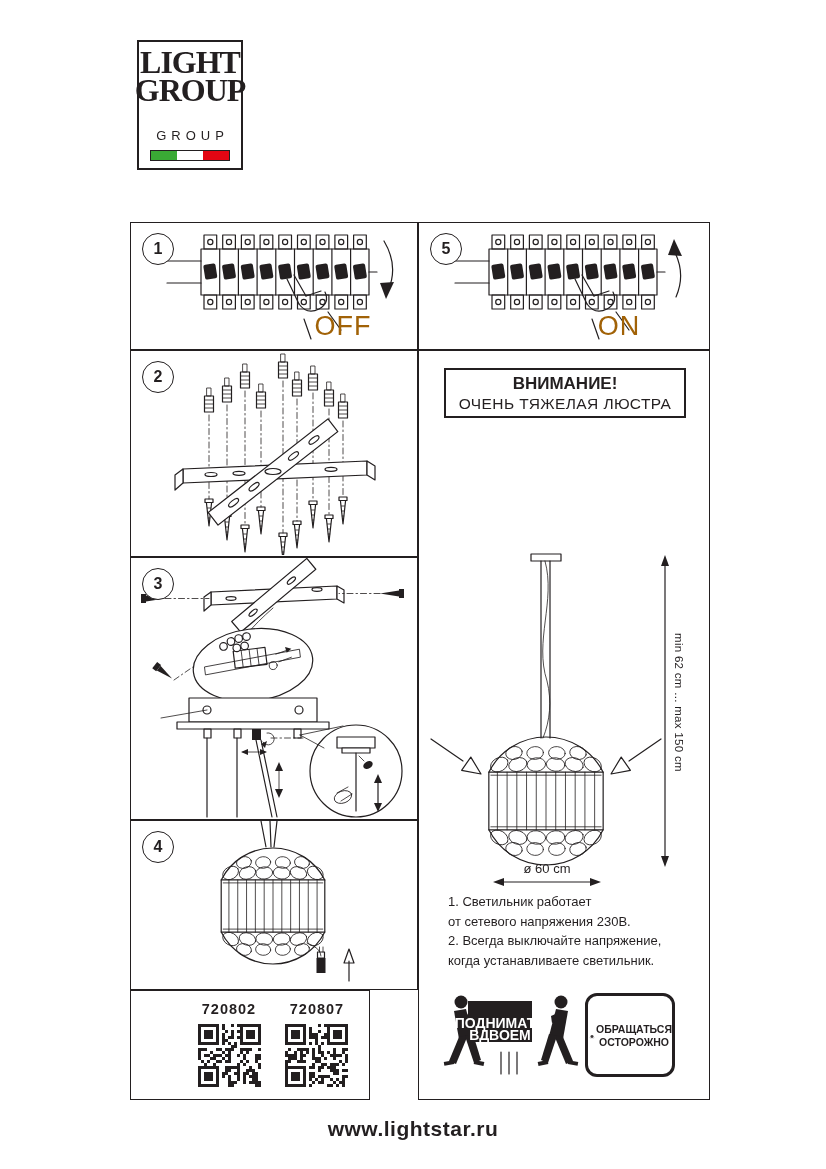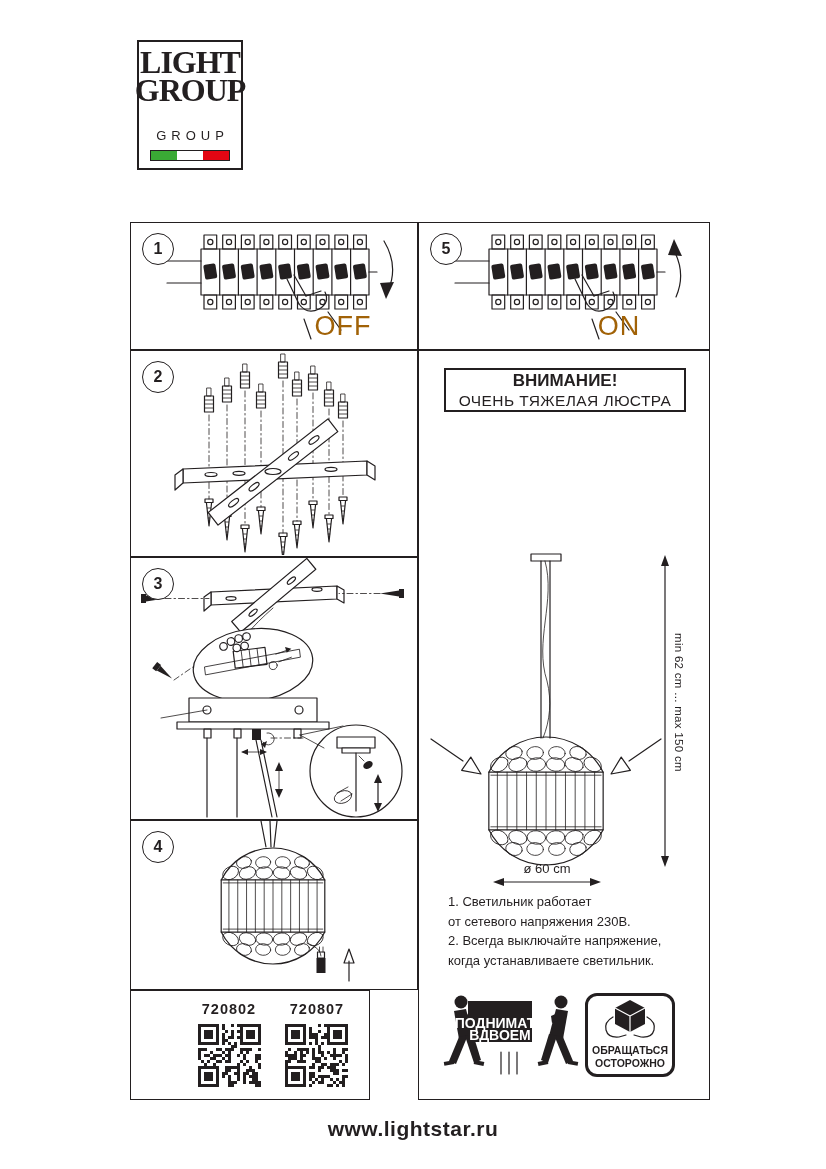--- a/index.html
+++ b/index.html
@@ -22,37 +22,37 @@
         box-sizing:border-box;display:flex;flex-direction:column;align-items:center;justify-content:center;}
   .logo-word{font-family:"Liberation Serif",serif;font-weight:bold;font-size:32px;line-height:0.86;letter-spacing:-1px;}
   .logo-group{font-size:13px;letter-spacing:5px;margin-top:23px;margin-right:-5px;}
   .flag{width:78px;height:9px;border:1.5px solid #231f20;display:flex;margin-top:7px;box-sizing:content-box;}
   .flag span{flex:1;}
   
   .header-text{position:absolute;top:44px;right:124px;text-align:right;}
   .h-series{font-size:18px;font-weight:bold;line-height:29px;letter-spacing:0.5px;}
   .h-title{font-size:21px;font-weight:bold;line-height:23.5px;letter-spacing:1.2px;margin-top:29px;}
   
-  .warnbox{position:absolute;left:25px;top:17px;width:242px;height:44px;border:2px solid #231f20;
+  .warnbox{position:absolute;left:25px;top:17px;width:242px;height:50px;border:2px solid #231f20;
         box-sizing:border-box;display:flex;flex-direction:column;align-items:center;justify-content:center;}
   .warnbox .l1{font-size:17px;font-weight:bold;line-height:21px;}
   .warnbox .l2{font-size:15.5px;line-height:19px;letter-spacing:0.4px;}
   .warnbody{position:absolute;left:8px;top:76px;width:277px;text-align:center;
         font-size:11.5px;font-weight:bold;line-height:15.5px;}
   .dimlabel{position:absolute;left:266px;top:282px;white-space:nowrap;font-size:11.5px;
         transform:rotate(90deg);transform-origin:0 0;letter-spacing:0.3px;}
   .dialabel{position:absolute;left:78px;top:510px;width:100px;text-align:center;font-size:13px;}
   .notes{position:absolute;left:29px;top:541px;width:255px;font-size:13px;line-height:19.5px;}
   
   .liftbadge{position:absolute;left:16px;top:641px;width:152px;height:100px;}
   .liftbadge .boxtext{position:absolute;left:33px;top:9px;width:64px;height:57px;display:flex;
         flex-direction:column;align-items:center;justify-content:center;color:#fff;
         font-size:14px;font-weight:bold;line-height:11.5px;text-align:center;}
   .carebadge{position:absolute;left:166px;top:642px;width:90px;height:84px;border:3px solid #231f20;
-        border-radius:12px;box-sizing:border-box;display:flex;flex-direction:column;align-items:center;}
+        border-radius:12px;box-sizing:border-box;display:flex;flex-direction:row;align-items:center;}
   .carebadge .caretext{font-size:10.5px;font-weight:bold;line-height:12.5px;text-align:center;margin-top:1px;}
   
   .qrlabel{position:absolute;top:10px;width:80px;text-align:center;font-size:14.5px;font-weight:bold;letter-spacing:1px;}
   .footer{position:absolute;left:0;top:1117px;width:100%;text-align:center;
         font-size:21px;font-weight:bold;letter-spacing:0.5px;}
 </style>
 </head>
 <body>
 
 <div class="page">

